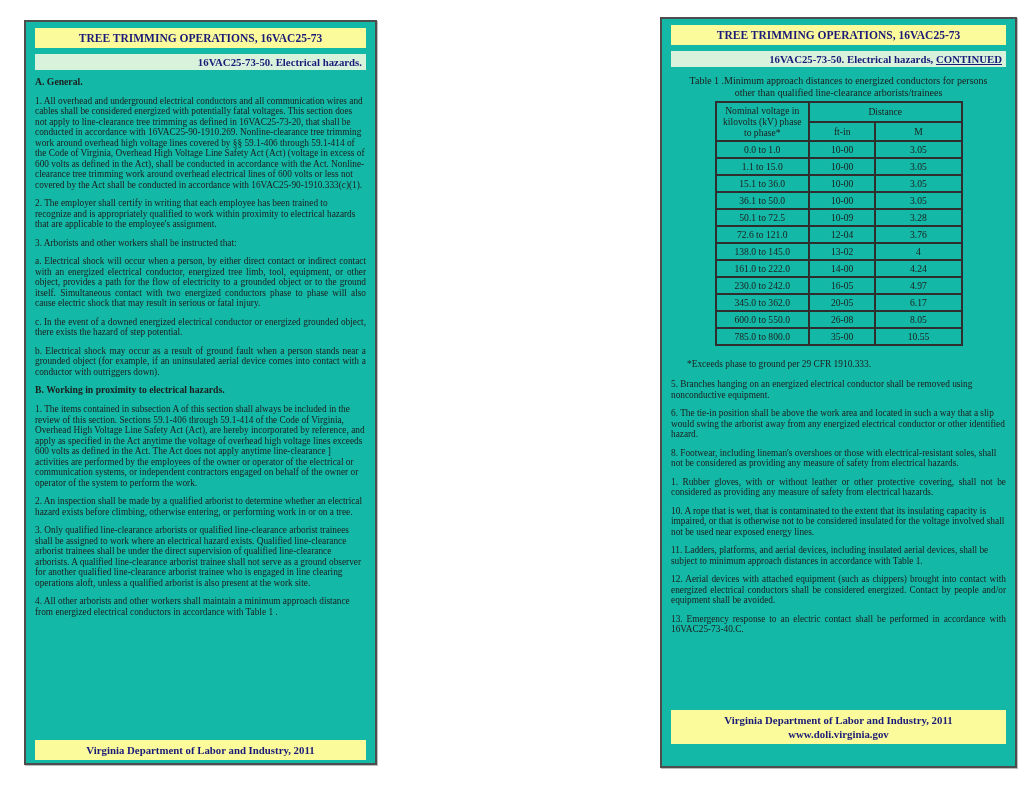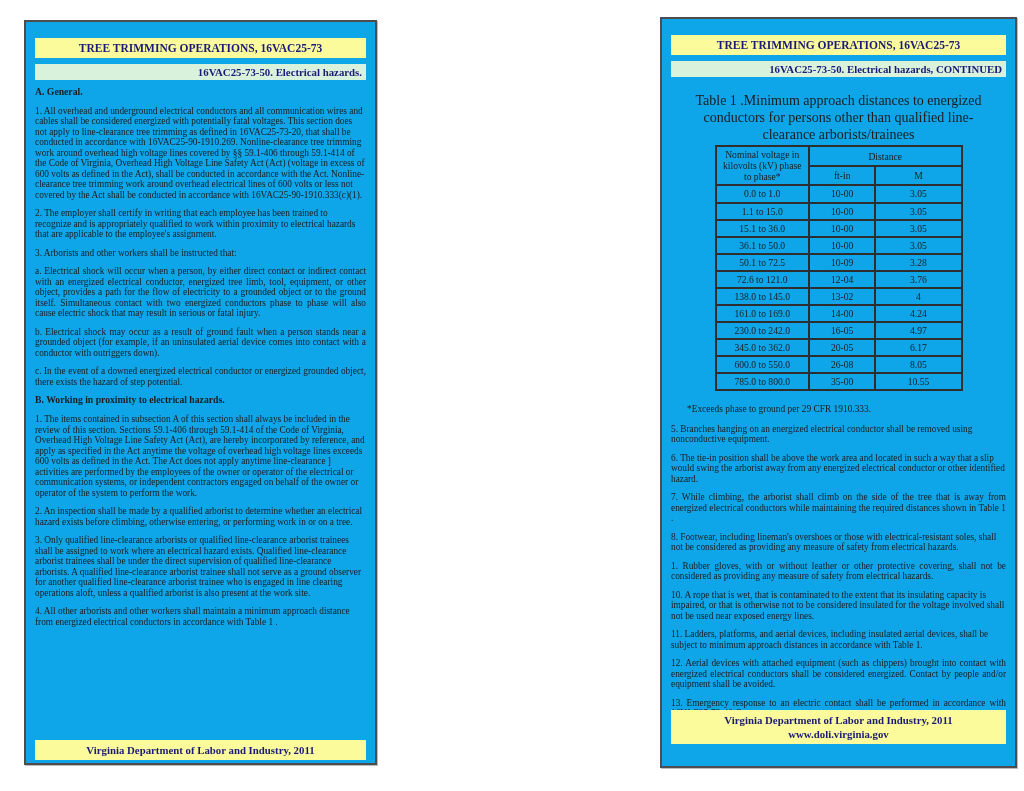--- a/index.html
+++ b/index.html
@@ -9,48 +9,48 @@
     --ink:#1d1d1d;
     --page-border:#4d4d4d;
     --table-line:#2e2e2e;
   }
   *{box-sizing:border-box;margin:0;padding:0;}
   body{
     width:1024px;height:791px;position:relative;background:#ffffff;
     font-family:"Liberation Serif","DejaVu Serif",serif;color:var(--ink);
   }
   .page{
-    position:absolute;background:#0ea5e9;border:2px solid var(--page-border);
-    box-shadow:1px 1px 0 #bdbdbd;padding:16px 9px;overflow:hidden;
+    position:absolute;background:#14b8a6;border:2px solid var(--page-border);
+    box-shadow:1px 1px 0 #bdbdbd;padding:6px 9px;overflow:hidden;
   }
   .page-left{left:24px;top:20px;width:353px;height:745px;}
   .page-right{left:660px;top:17px;width:357px;height:751px;}
   .banner{
     background:var(--banner-yellow);color:var(--navy);font-weight:bold;
     text-align:center;font-size:11.5px;padding:4px 2px;margin-bottom:6px;
   }
   .green-bar{
     background:var(--heading-green);color:var(--navy);font-weight:bold;
     font-size:10.8px;padding:2px 4px;margin-bottom:7px;text-align:right;
   }
-  .green-bar .u{margin-top:14px;}
+  .green-bar .u{text-decoration:underline;margin-top:14px;}
   .body-text p{
     font-size:9.3px;line-height:1.13;margin-bottom:8px;text-align:left;
   }
   .body-text p.b{font-weight:bold;font-size:9.7px;margin:2px 0 8px;}
   .body-text p.j{text-align:justify;}
   .footer{
     position:absolute;left:9px;right:9px;background:var(--banner-yellow);
     color:var(--navy);font-weight:bold;text-align:center;font-size:10.8px;
     padding:3px 0;line-height:1.3;
   }
   .footer-left{bottom:3px;}
   .footer-right{bottom:22px;}
   .tbl-caption{
-    font-size:14px;text-align:center;width:312px;margin:16px auto 2px;line-height:1.2;
+    font-size:10px;text-align:center;width:312px;margin:8px auto 2px;line-height:1.2;
   }
   table.mad{
     border-collapse:collapse;margin:0 auto;width:248px;font-size:9.6px;
   }
   table.mad th,table.mad td{
     border:2px solid var(--table-line);font-weight:normal;text-align:center;
     padding:2px 4px;line-height:1.15;
   }
   table.mad td{height:16px;}
   col.c1{width:38%;}col.c2{width:27%;}col.c3{width:35%;}
@@ -67,23 +67,23 @@
       <p class="b">A. General.</p>
 
       <p>1. All overhead and underground electrical conductors and all communication wires and cables shall be considered energized with potentially fatal voltages. This section does not apply to line-clearance tree trimming as defined in 16VAC25-73-20, that shall be conducted in accordance with 16VAC25-90-1910.269. Nonline-clearance tree trimming work around overhead high voltage lines covered by §§ 59.1-406 through 59.1-414 of the Code of Virginia, Overhead High Voltage Line Safety Act (Act) (voltage in excess of 600 volts as defined in the Act), shall be conducted in accordance with the Act. Nonline-clearance tree trimming work around overhead electrical lines of 600 volts or less not covered by the Act shall be conducted in accordance with 16VAC25-90-1910.333(c)(1).</p>
 
       <p>2. The employer shall certify in writing that each employee has been trained to recognize and is appropriately qualified to work within proximity to electrical hazards that are applicable to the employee's assignment.</p>
 
       <p>3. Arborists and other workers shall be instructed that:</p>
 
       <p class="j">a. Electrical shock will occur when a person, by either direct contact or indirect contact with an energized electrical conductor, energized tree limb, tool, equipment, or other object, provides a path for the flow of electricity to a grounded object or to the ground itself. Simultaneous contact with two energized conductors phase to phase will also cause electric shock that may result in serious or fatal injury.</p>
 
+      <p class="j">c. In the event of a downed energized electrical conductor or energized grounded object, there exists the hazard of step potential.</p>
+
       <p class="j">b. Electrical shock may occur as a result of ground fault when a person stands near a grounded object (for example, if an uninsulated aerial device comes into contact with a conductor with outriggers down).</p>
-
-      <p class="j">c. In the event of a downed energized electrical conductor or energized grounded object, there exists the hazard of step potential.</p>
 
       <p class="b">B. Working in proximity to electrical hazards.</p>
 
       <p>1. The items contained in subsection A of this section shall always be included in the review of this section. Sections 59.1-406 through 59.1-414 of the Code of Virginia, Overhead High Voltage Line Safety Act (Act), are hereby incorporated by reference, and apply as specified in the Act anytime the voltage of overhead high voltage lines exceeds 600 volts as defined in the Act. The Act does not apply anytime line-clearance ] activities are performed by the employees of the owner or operator of the electrical or communication systems, or independent contractors engaged on behalf of the owner or operator of the system to perform the work.</p>
 
       <p>2. An inspection shall be made by a qualified arborist to determine whether an electrical hazard exists before climbing, otherwise entering, or performing work in or on a tree.</p>
 
       <p>3. Only qualified line-clearance arborists or qualified line-clearance arborist trainees shall be assigned to work where an electrical hazard exists. Qualified line-clearance arborist trainees shall be under the direct supervision of qualified line-clearance arborists. A qualified line-clearance arborist trainee shall not serve as a ground observer for another qualified line-clearance arborist trainee who is engaged in line clearing operations aloft, unless a qualified arborist is also present at the work site.</p>
 
       <p>4. All other arborists and other workers shall maintain a minimum approach distance from energized electrical conductors in accordance with Table 1 .</p>
@@ -153,21 +153,21 @@
           <td>3.76</td>
         </tr>
 
         <tr>
           <td>138.0 to 145.0</td>
           <td>13-02</td>
           <td>4</td>
         </tr>
 
         <tr>
-          <td>161.0 to 169.0</td>
+          <td>161.0 to 222.0</td>
           <td>14-00</td>
           <td>4.24</td>
         </tr>
 
         <tr>
           <td>230.0 to 242.0</td>
           <td>16-05</td>
           <td>4.97</td>
         </tr>
 
@@ -192,21 +192,20 @@
   </table>
 
   <div class="footnote">*Exceeds phase to ground per 29 CFR 1910.333.</div>
 
   <div class="body-text">
 
       <p>5. Branches hanging on an energized electrical conductor shall be removed using nonconductive equipment.</p>
 
       <p>6. The tie-in position shall be above the work area and located in such a way that a slip would swing the arborist away from any energized electrical conductor or other identified hazard.</p>
 
-      <p class="j">7. While climbing, the arborist shall climb on the side of the tree that is away from energized electrical conductors while maintaining the required distances shown in Table 1 .</p>
 
       <p>8. Footwear, including lineman's overshoes or those with electrical-resistant soles, shall not be considered as providing any measure of safety from electrical hazards.</p>
 
       <p class="j">1. Rubber gloves, with or without leather or other protective covering, shall not be considered as providing any measure of safety from electrical hazards.</p>
 
       <p>10. A rope that is wet, that is contaminated to the extent that its insulating capacity is impaired, or that is otherwise not to be considered insulated for the voltage involved shall not be used near exposed energy lines.</p>
 
       <p>11. Ladders, platforms, and aerial devices, including insulated aerial devices, shall be subject to minimum approach distances in accordance with Table 1.</p>
 
       <p class="j">12. Aerial devices with attached equipment (such as chippers) brought into contact with energized electrical conductors shall be considered energized. Contact by people and/or equipment shall be avoided.</p>

